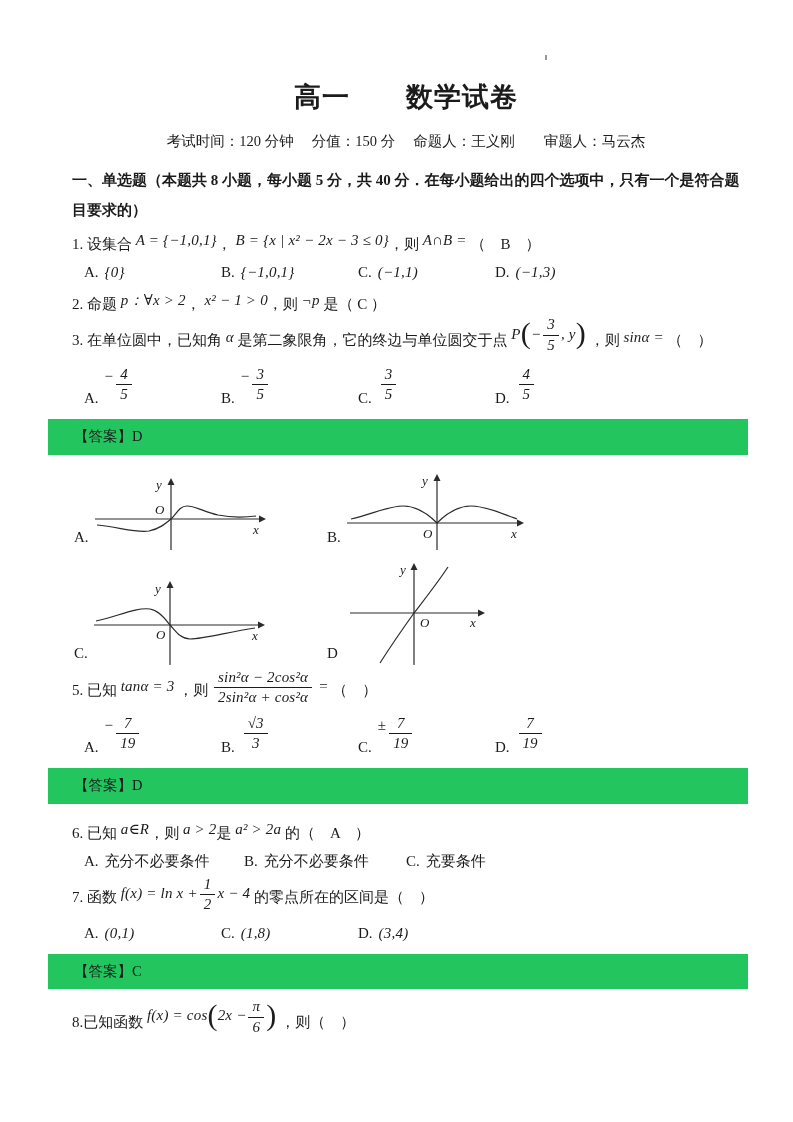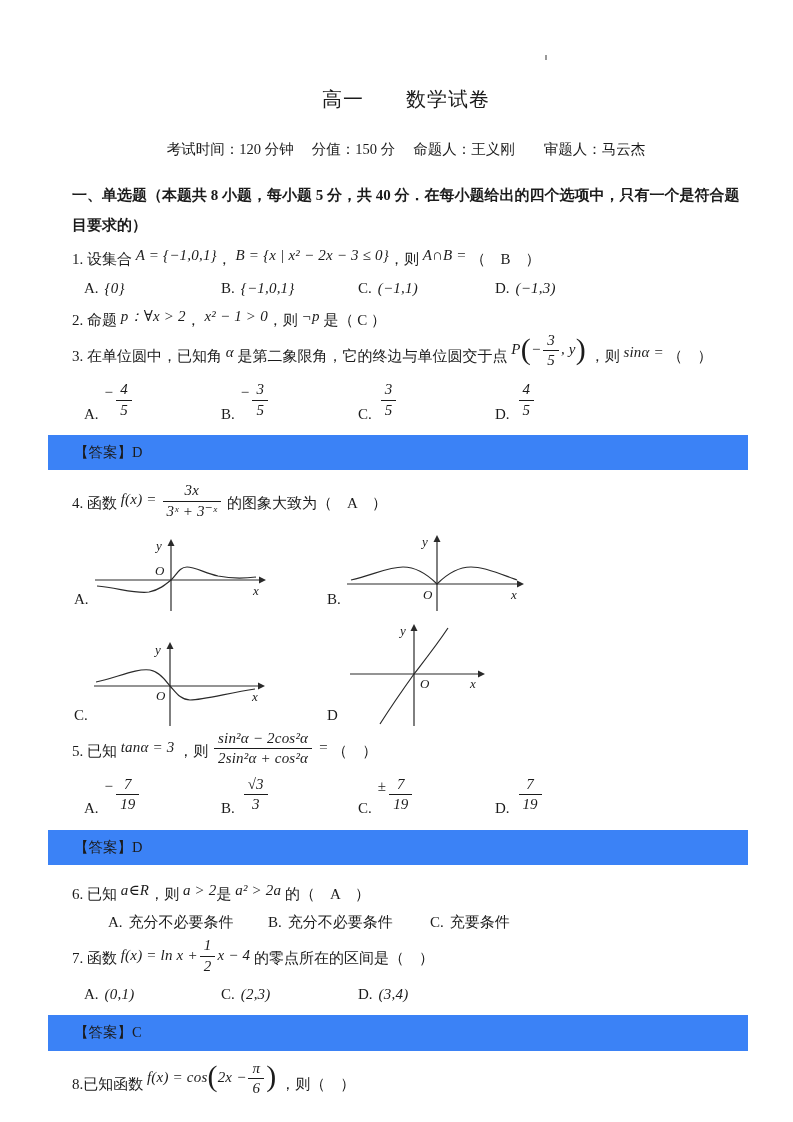--- a/index.html
+++ b/index.html
@@ -4,48 +4,48 @@
 <style>
   html,body { margin:0; padding:0; background:#e8e8e8; }
   .page {
     position:relative; width:793px; min-height:1122px; margin:0 auto;
     background:#ffffff; box-sizing:border-box;
     padding:60px 53px 30px 72px;
     font-family:"Liberation Serif","DejaVu Serif",serif;
     font-size:15px; color:#1b1b1b; line-height:1.75;
   }
   .title { text-align:center; font-weight:bold; font-size:20px; line-height:1.4; margin:0; letter-spacing:0.5px; }
-  .title2 { text-align:center; font-weight:normal; font-size:20px; margin:22px 0 0 0; letter-spacing:1px; }
-  .meta { text-align:center; font-size:14.5px; margin-top:20px; }
-  .sect { font-weight:bold; font-size:15px; line-height:2.0; margin-top:18px; }
+  .title2 { text-align:center; font-weight:bold; font-size:27px; margin:14px 0 0 0; letter-spacing:1px; }
+  .meta { text-align:center; font-size:14.5px; margin-top:8px; }
+  .sect { font-weight:bold; font-size:15px; line-height:2.0; margin-top:10px; }
   .q { margin-top:6px; }
   .math { font-style:italic; font-family:"Liberation Serif","DejaVu Serif",serif; letter-spacing:0.2px; }
   .up { position:relative; top:-4px; }
   .up2 { position:relative; top:-7px; }
   .cjk { font-style:normal; }
   
   .frac { display:inline-flex; flex-direction:column; text-align:center; vertical-align:middle; margin:0 2px; line-height:1.15; font-style:italic; }
   .frac .num { border-bottom:1px solid #1b1b1b; padding:0 4px 1px 4px; display:block; }
   .frac .den { padding:1px 4px 0 4px; display:block; }
   .bp { font-size:30px; font-weight:400; vertical-align:middle; font-style:normal; line-height:1; position:relative; top:-2px; }
   
   .optrow { display:flex; margin:2px 0 2px 12px; align-items:flex-end; }
   .optrow .opt { width:137px; }
   .optrow.wide .opt { width:156px; }
-  .optrow.q6row .opt:nth-child(1){ width:160px;margin-left:24px; }
+  .optrow.q6row .opt:nth-child(1){ width:160px; }
   .optrow.q6row .opt:nth-child(2){ width:162px; }
   .optrow.q6row .opt:nth-child(3){ width:88px; }
   .optrow.q6row .opt:nth-child(4){ width:auto; }
   .optrow.wide .opt:last-child, .optrow .opt:last-child { width:auto; }
   .olabel { font-style:normal; margin-right:6px; }
   .fopt { display:inline-flex; align-items:flex-end; }
   .fopt .frac { margin-bottom:8px; }
   .fopt .fsign { margin-bottom:22px; margin-right:1px; font-style:normal; }
   
-  .ans { background:#3b82f6; margin:8px -8px 16px -24px; padding:5px 0 5px 26px; font-size:14.5px; }
+  .ans { background:#22c55e; margin:8px -8px 16px -24px; padding:5px 0 5px 26px; font-size:14.5px; }
   
   .grow { display:flex; margin:8px 0 2px 2px; }
   .gblock { display:flex; align-items:flex-end; }
   .glabel { margin-right:4px; font-size:15px; }
   .g1a { width:253px; }
   .g1b { width:auto; }
   .g2c { width:253px; }
   svg.graph { display:block; }
   svg.graph path, svg.graph line { stroke:#2a2a2a; fill:none; stroke-width:1.2; }
   svg.graph polygon { fill:#2a2a2a; stroke:none; }
@@ -127,28 +127,20 @@
         <span class="olabel">D.</span>
         <span class="fsign math"></span>
         <span class="frac">
           <span class="num">4</span>
           <span class="den">5</span>
         </span>
       </span>
   </div>
   <div class="ans">【答案】D</div>
 
-  <div class="q">
-    <span class="cjk">4.  函数</span>
-    <span class="math up"><span>f(x) =</span> <span class="frac">
-          <span class="num">3x</span>
-          <span class="den">3ˣ + 3⁻ˣ</span>
-        </span></span>
-    <span class="cjk">的图象大致为（　A　）</span>
-  </div>
 
   <div class="grow">
     <div class="gblock g1a">
       <span class="glabel">A.</span>
       <svg class="graph" width="175" height="76" viewBox="0 0 175 76">
         <line x1="2" y1="44" x2="166" y2="44"></line>
           <polygon points="166,40.5 173,44 166,47.5"></polygon>
         <line x1="78" y1="75" x2="78" y2="9"></line>
           <polygon points="74.5,10 78,3 81.5,10"></polygon>
         <path d="M4,50 C26,52 42,58 56,56 C66,54 72,49 78,44 C83,40 86,31 94,31 C102,31 112,37 125,40 C140,43 155,42 163,41"></path>
@@ -263,21 +255,21 @@
   <div class="q">
     <span class="cjk">7.  函数</span>
     <span class="math up"><span>f(x) = ln x +</span><span class="frac">
           <span class="num">1</span>
           <span class="den">2</span>
         </span><span>x − 4</span></span>
     <span class="cjk">的零点所在的区间是（　）</span>
   </div>
   <div class="optrow">
     <span class="opt"><span class="olabel">A.</span><span class="math">(0,1)</span></span>
-    <span class="opt"><span class="olabel">C.</span><span class="math">(2,3)</span></span>
+    <span class="opt"><span class="olabel">C.</span><span class="math">(1,8)</span></span>
     <span class="opt"><span class="olabel">D.</span><span class="math">(3,4)</span></span>
   </div>
   <div class="ans">【答案】C</div>
 
   <div class="q">
     <span class="cjk">8.已知函数</span>
     <span class="math up2"><span>f(x) = cos</span><span class="bp">(</span><span>2x −</span><span class="frac">
           <span class="num">π</span>
           <span class="den">6</span>
         </span><span class="bp">)</span></span>

